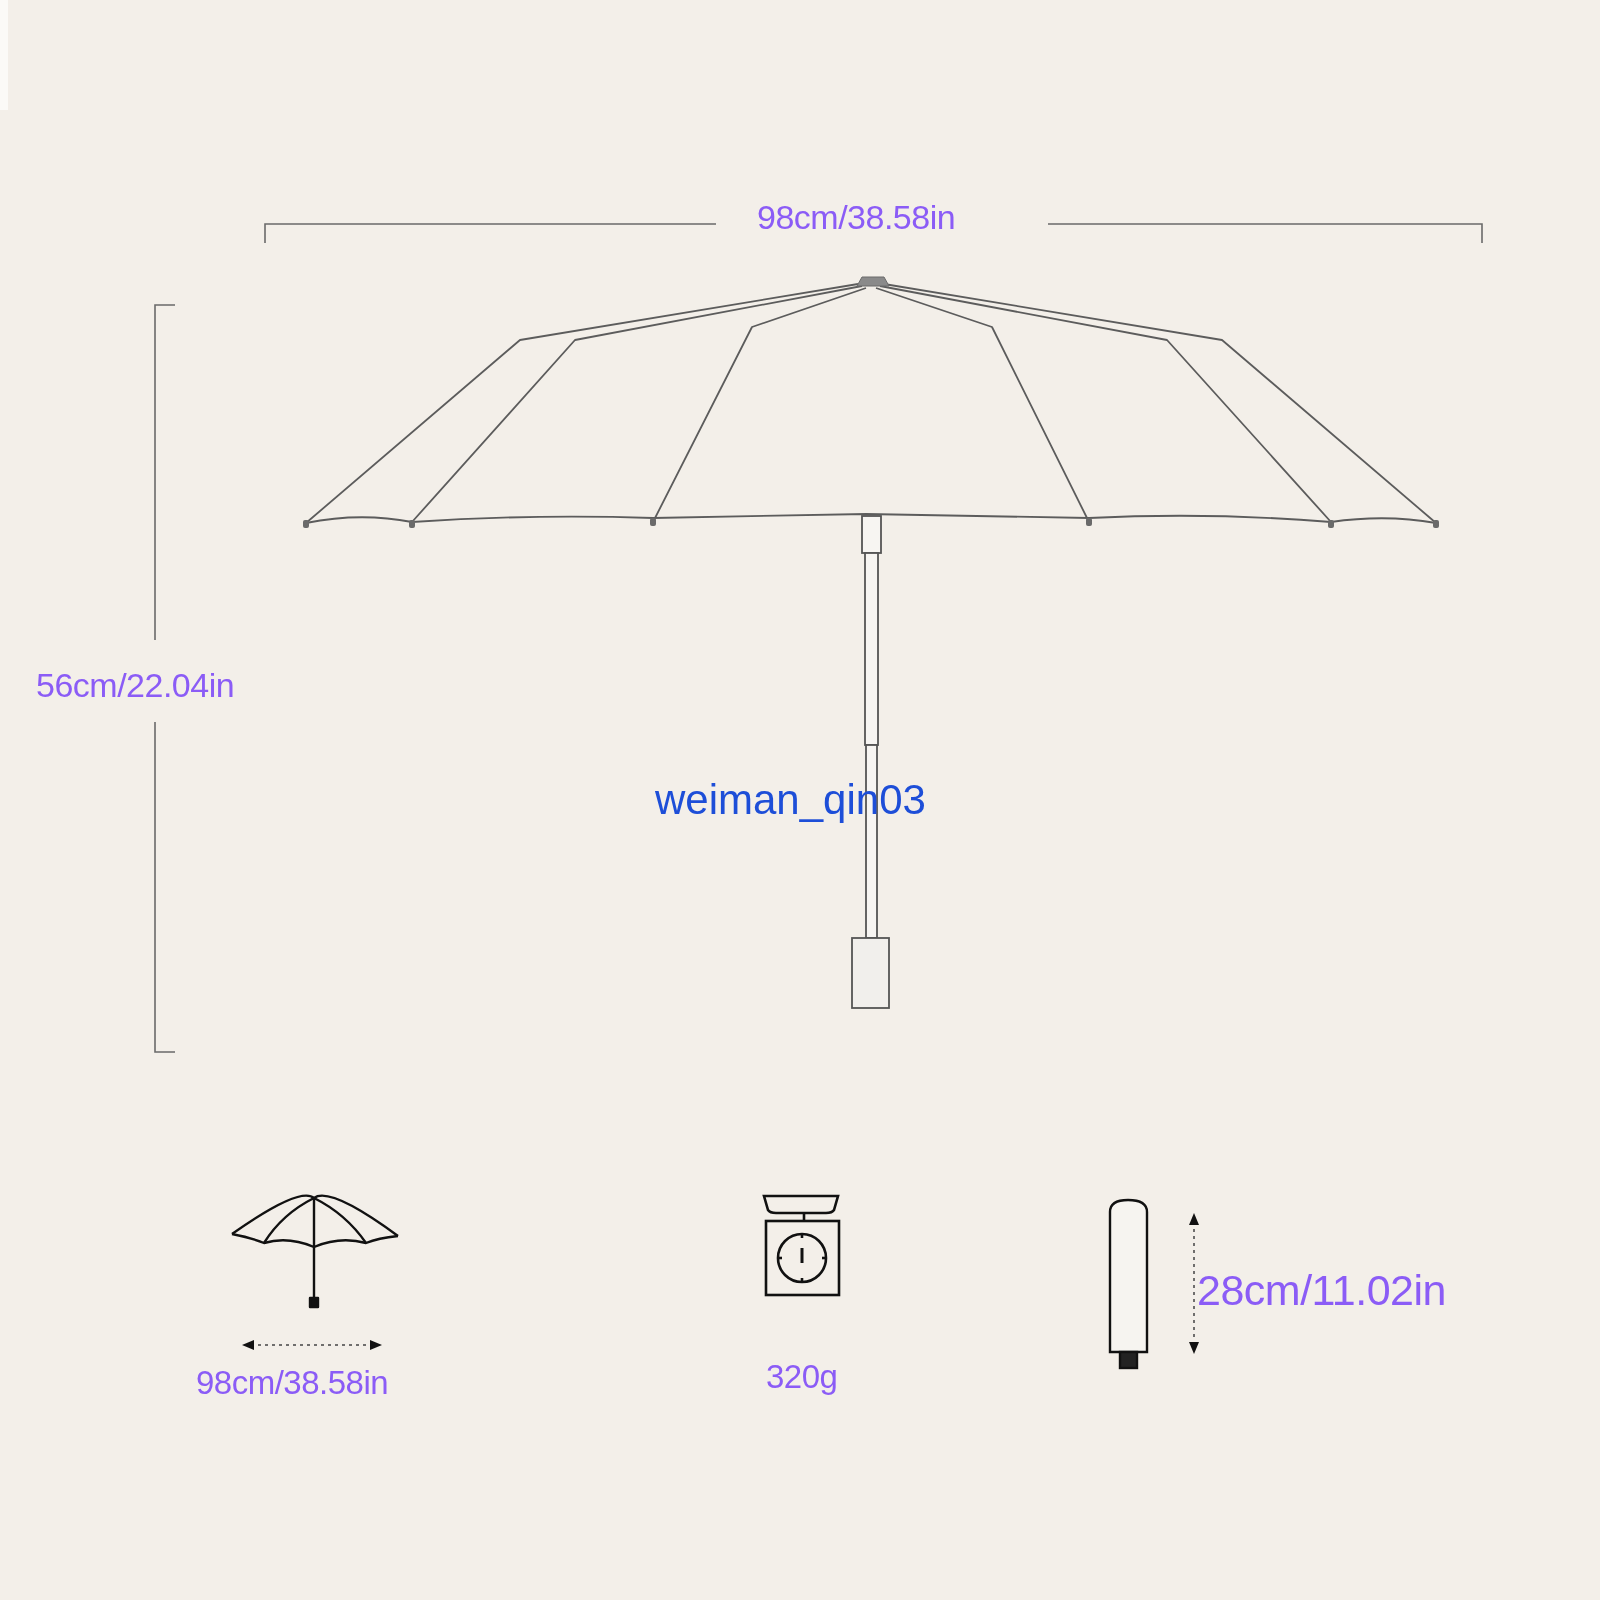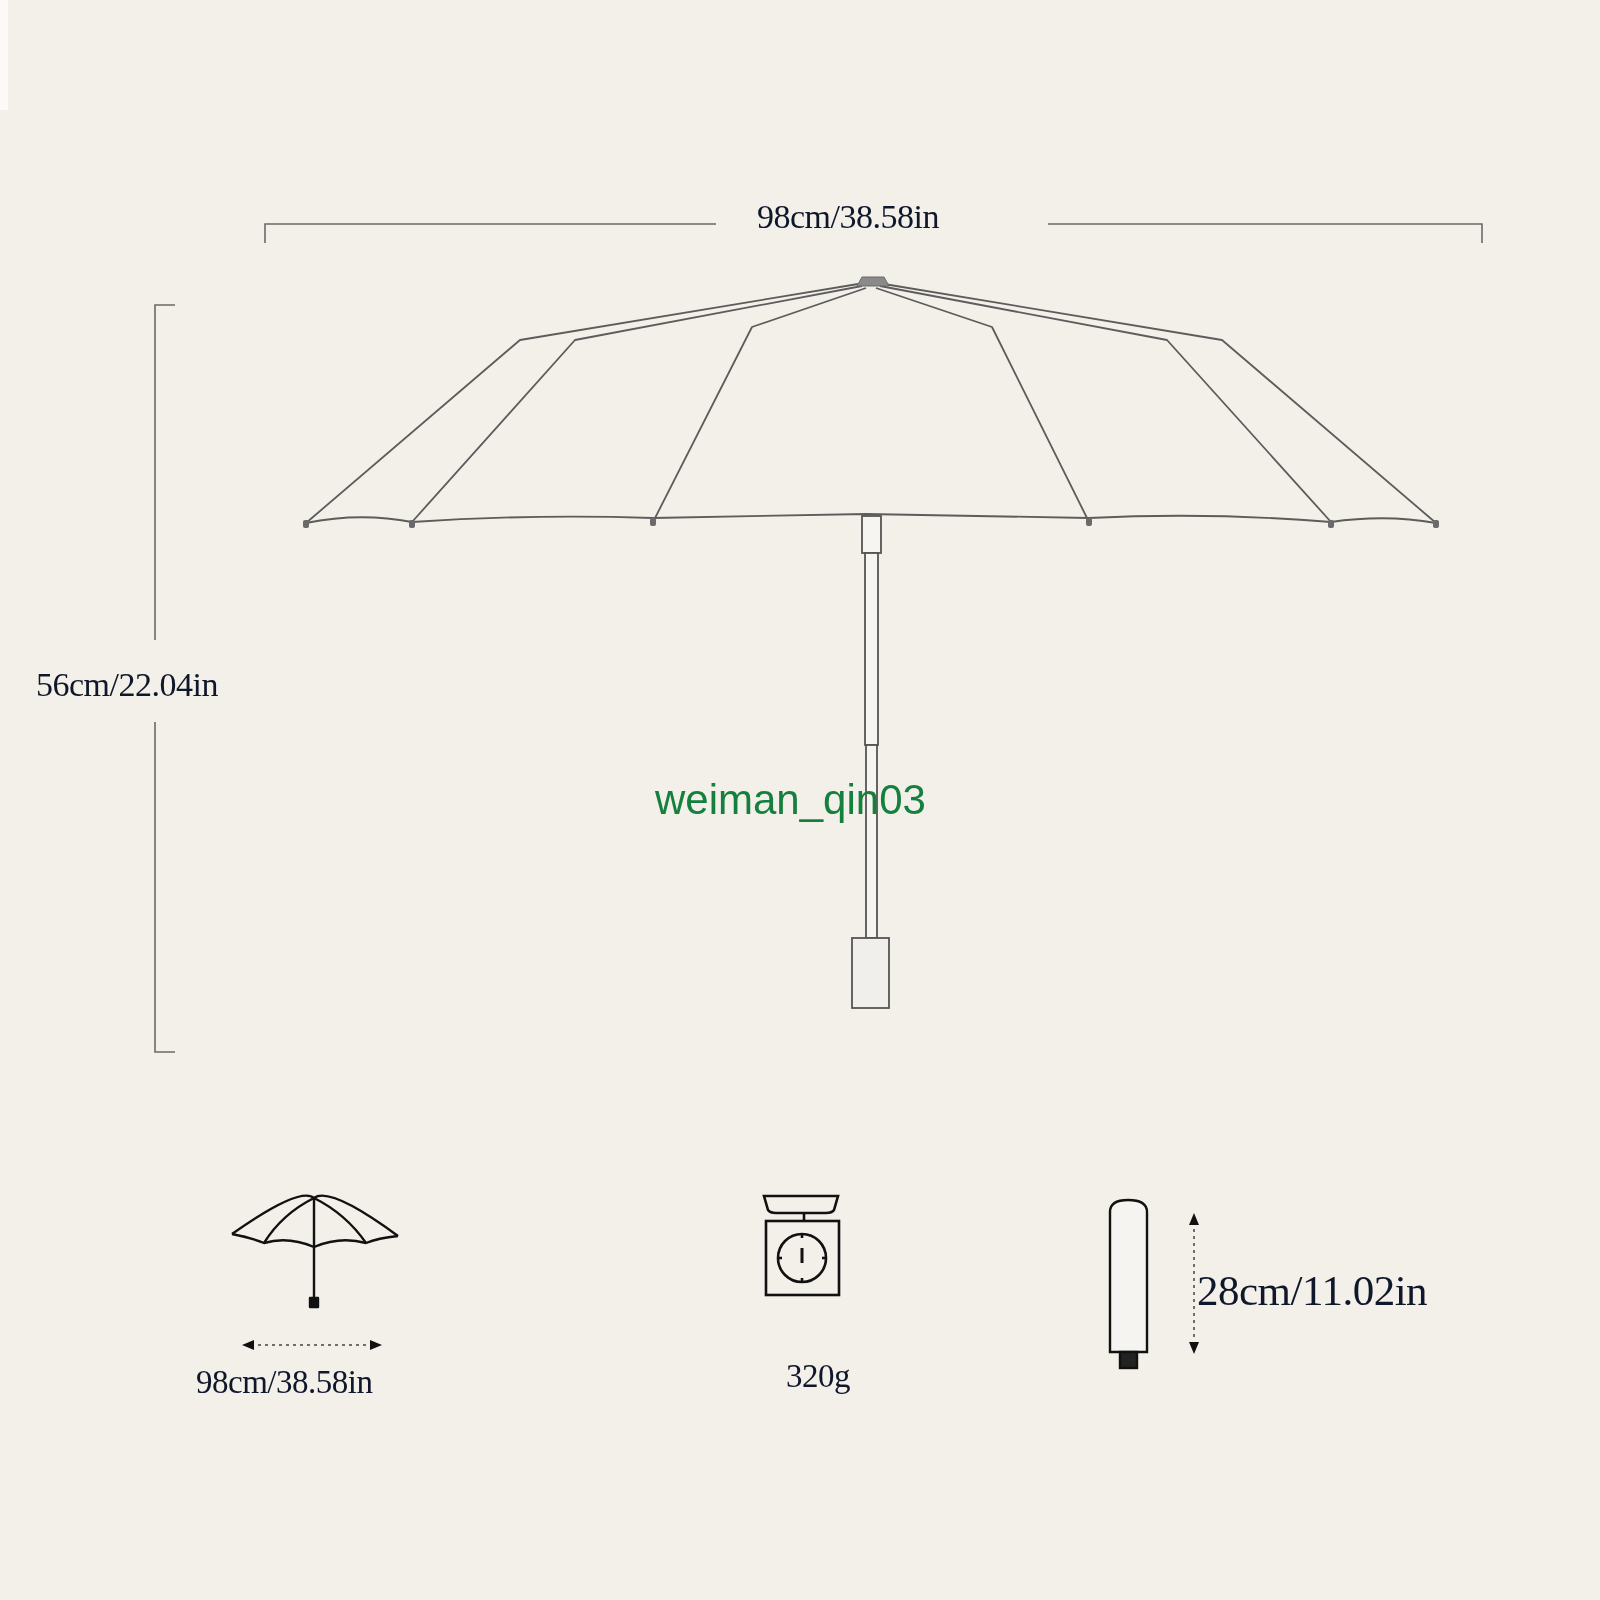--- a/index.html
+++ b/index.html
@@ -5,31 +5,31 @@
   html, body { margin: 0; padding: 0; }
   body {
     width: 1600px; height: 1600px;
     background: #f3efe9;
     position: relative; overflow: hidden;
     font-family: "DejaVu Sans", sans-serif;
   }
   .left-strip { position: absolute; left: 0; top: 0; width: 8px; height: 110px; background: #fbfaf7; }
   svg.main { position: absolute; left: 0; top: 0; }
   .label {
-    position: absolute; color: #0f172a; white-space: nowrap;
-    font-family: Liberation Serif, serif; letter-spacing: -0.5px;
+    position: absolute; color: #8b5cf6; white-space: nowrap;
+    font-family: Liberation Sans, sans-serif; letter-spacing: -0.5px;
   }
   .dim-top { left: 757px; top: 198px; font-size: 34px; }
   .dim-height { left: 36px; top: 666px; font-size: 34px; text-align: right; }
   .dim-icon-width { left: 196px; top: 1364px; font-size: 33px; }
-  .dim-weight { left: 786px; top: 1358px; font-size: 33px; }
+  .dim-weight { left: 766px; top: 1358px; font-size: 33px; }
   .dim-folded { left: 1197px; top: 1266px; font-size: 43px; }
   .watermark {
     position: absolute; left: 655px; top: 776px; font-size: 42px;
-    color: #15803d; font-family: "Liberation Sans", sans-serif;
+    color: #1d4ed8; font-family: "Liberation Sans", sans-serif;
   }
 </style>
 </head>
 <body>
 
 <div class="left-strip"></div>
 
 <svg class="main" width="1600" height="1600" viewBox="0 0 1600 1600">
 
   <g stroke="#6a6a6a" stroke-width="1.6" fill="none">

